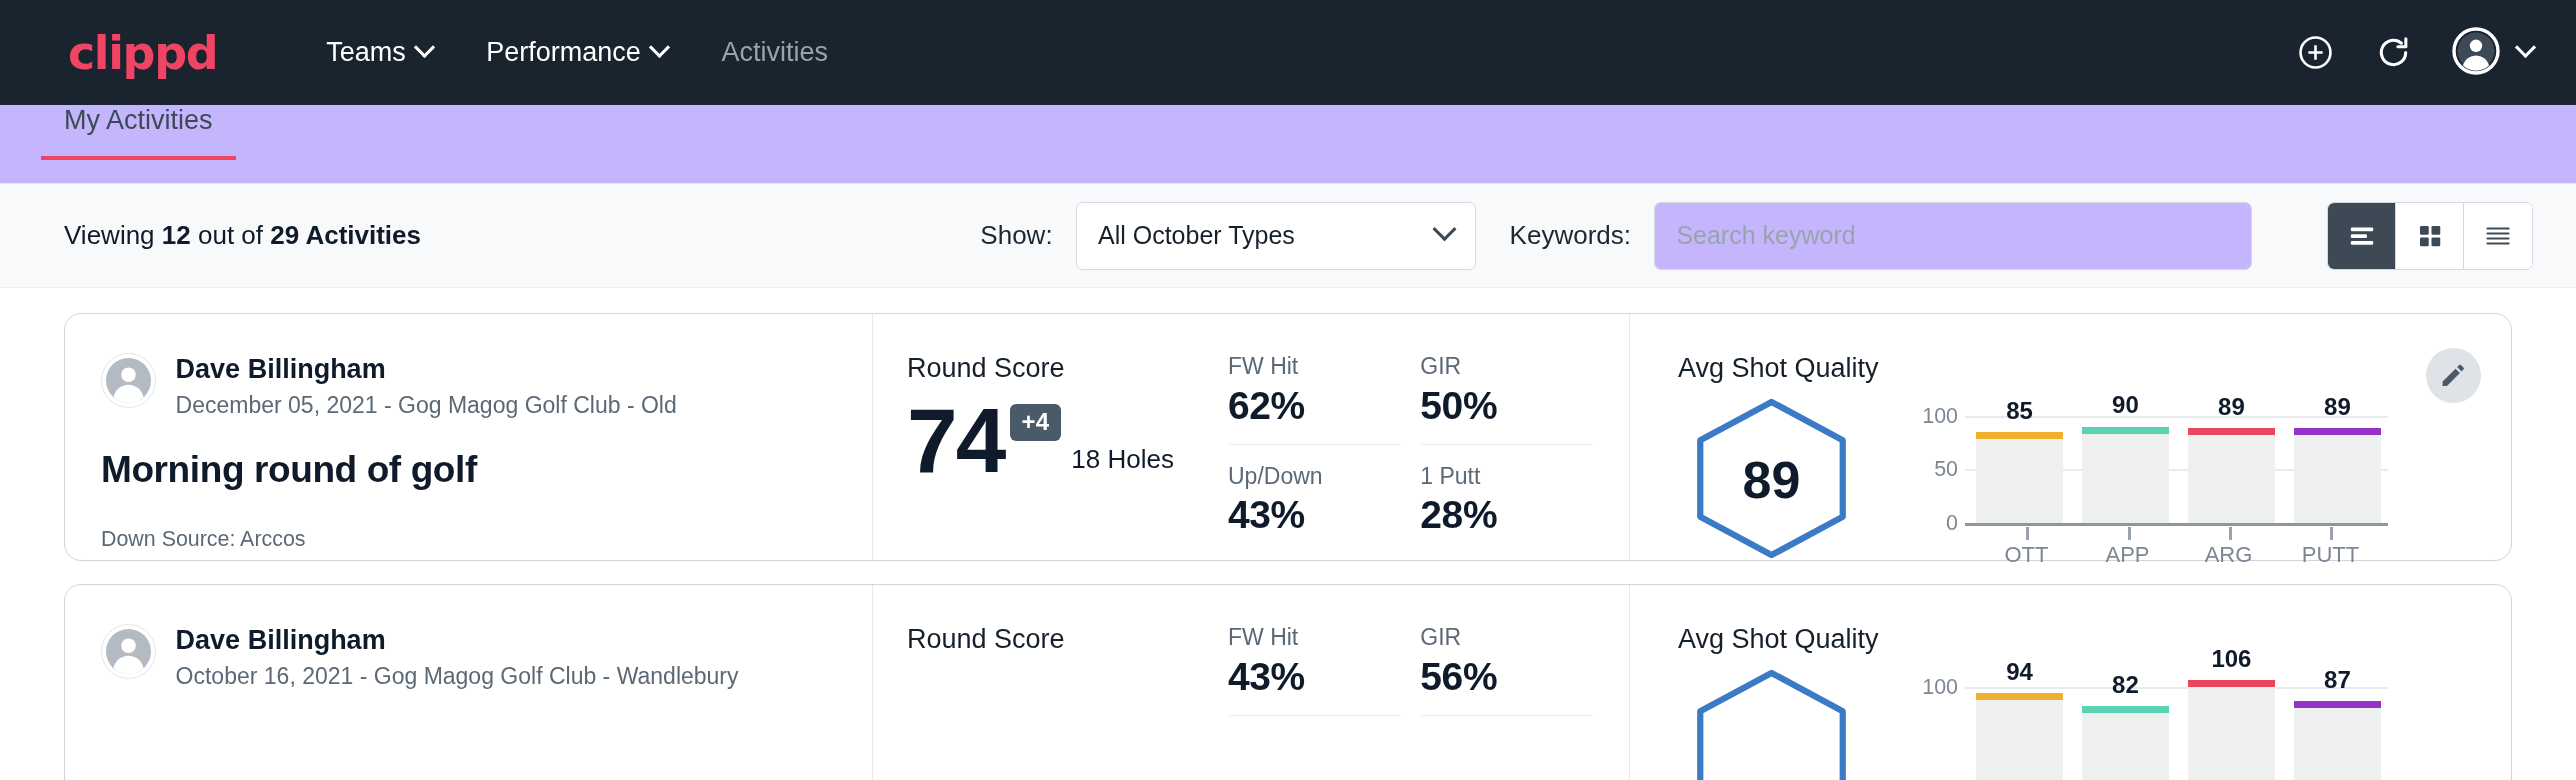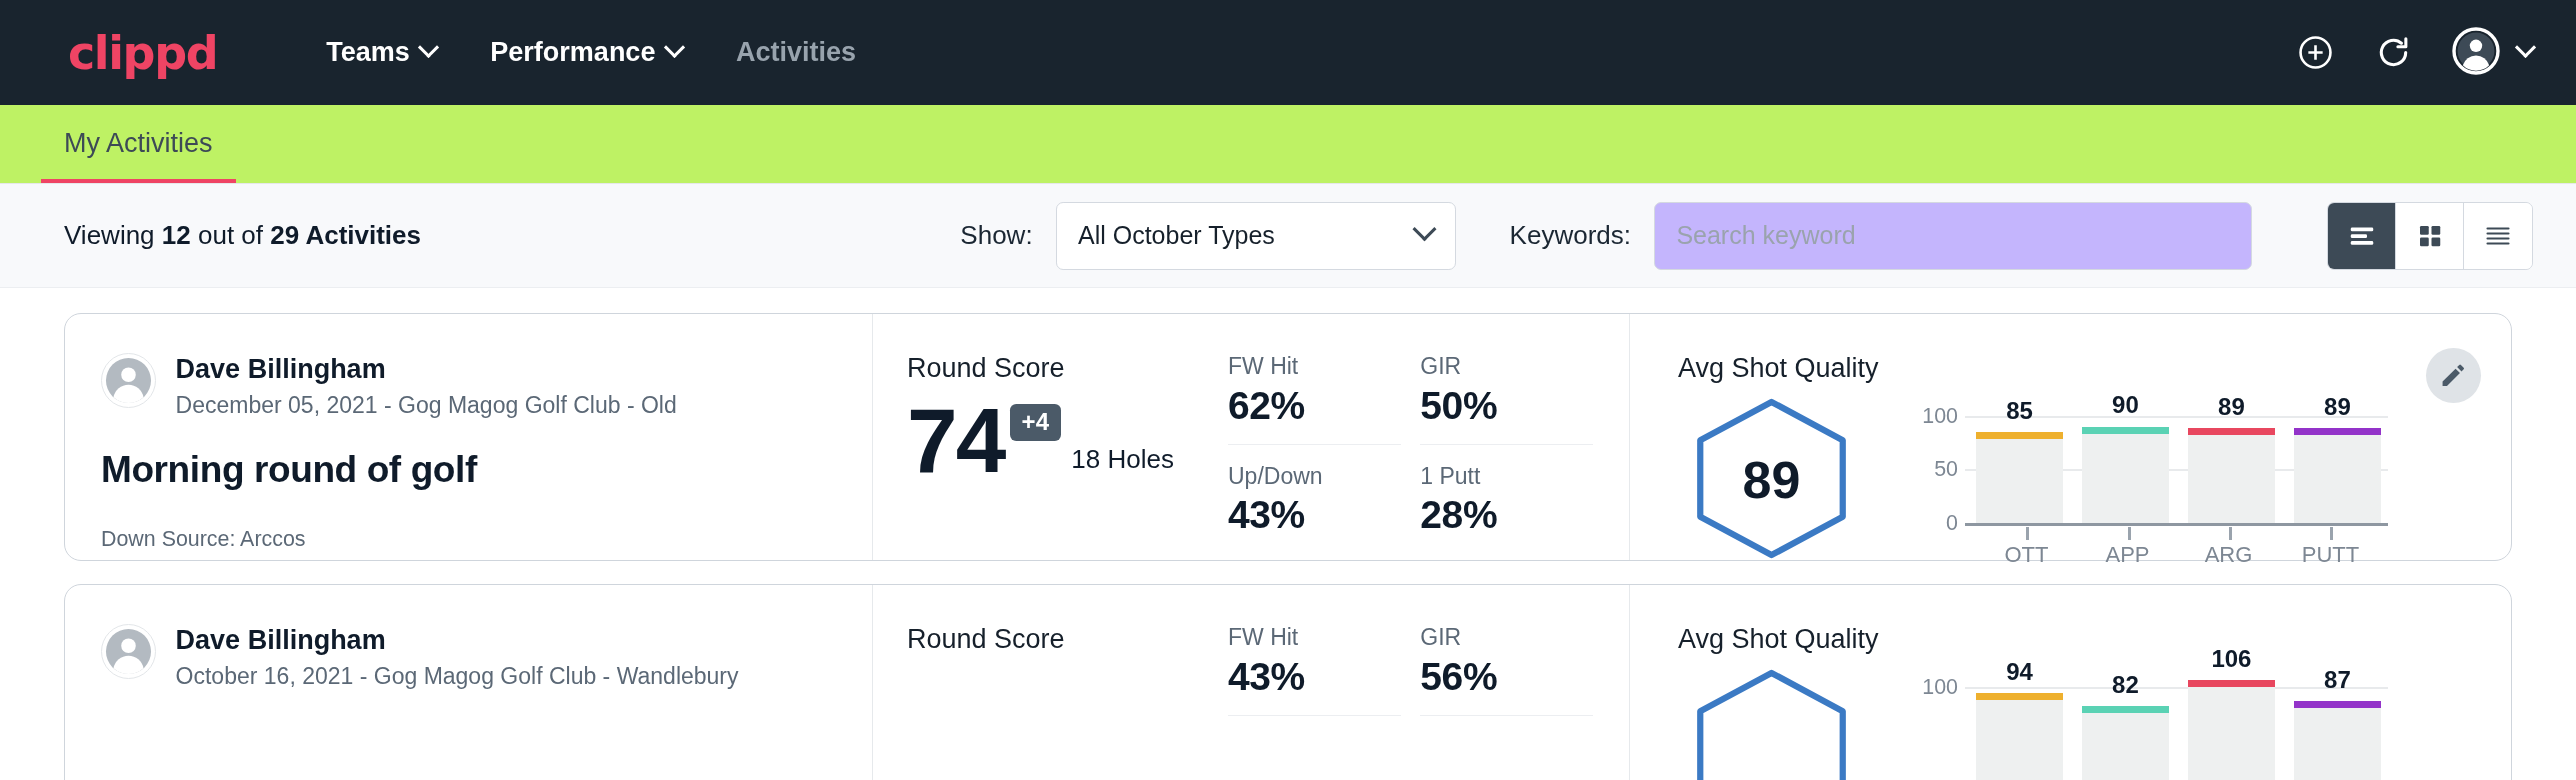--- a/index.html
+++ b/index.html
@@ -34,21 +34,20 @@
   }
   .nav-item {
     display: flex;
     align-items: center;
     gap: 11.6px;
     color: #ffffff;
     font-size: 27px;
     padding: 0 27px;
     cursor: pointer;
     white-space: nowrap;
-    font-weight: bold;
   }
   .nav-item.dim { color: #98a3ad; }
   .chev {
     display: inline-block;
     width: 15px; height: 15px;
     border-right: 3.1px solid currentColor;
     border-bottom: 3.1px solid currentColor;
     transform: rotate(45deg) translate(-3.6px,-3.6px);
   }
   .topbar-right {
@@ -56,24 +55,24 @@
     display: flex;
     align-items: center;
     gap: 39px;
   }
   .icon-btn { cursor: pointer; display: flex; align-items: center; }
   .avatar-wrap { display: flex; align-items: center; gap: 18px; cursor: pointer; }
 
   
   .tabbar {
     height: 79px;
-    background: #bef264;
+    background: #c4b5fd;
     border-bottom: 1.8px solid #e6e8ea;
     display: flex;
-    align-items: flex-end;
+    align-items: flex-start;
     padding-left: 41px;
   }
   .tab {
     font-size: 27px;
     color: #3d4a56;
     padding: 0 23px 19.6px 23px;
     border-bottom: 4.5px solid transparent;
     cursor: pointer;
   }
   .tab.active { border-bottom-color: #ef4464; }
@@ -312,21 +311,21 @@
 <div class="filterbar">
   <div class="viewing">
     <span>Viewing </span><b>12</b><span> out of </span><b>29 Activities</b>
   </div>
   <div class="filter-mid">
     <div class="lbl">Show:</div>
     <div class="select">
       <span>All October Types</span>
       <span class="sel-chev"></span>
     </div>
-    <div class="lbl" style="margin-left:31px">Keywords:</div>
+    <div class="lbl" style="margin-left:11px">Keywords:</div>
     <input class="search" type="text" placeholder="Search keyword" style="">
     <div class="viewtoggle">
       <div class="vt active">
         <svg width="30" height="30" viewBox="0 0 24 24" fill="#ffffff">
           <rect x="3" y="5.2" width="18" height="3" rx="1.1"></rect>
           <rect x="3" y="10.6" width="13" height="3" rx="1.1"></rect>
           <rect x="3" y="16" width="18" height="3" rx="1.1"></rect>
         </svg>
       </div>
       <div class="vt">

